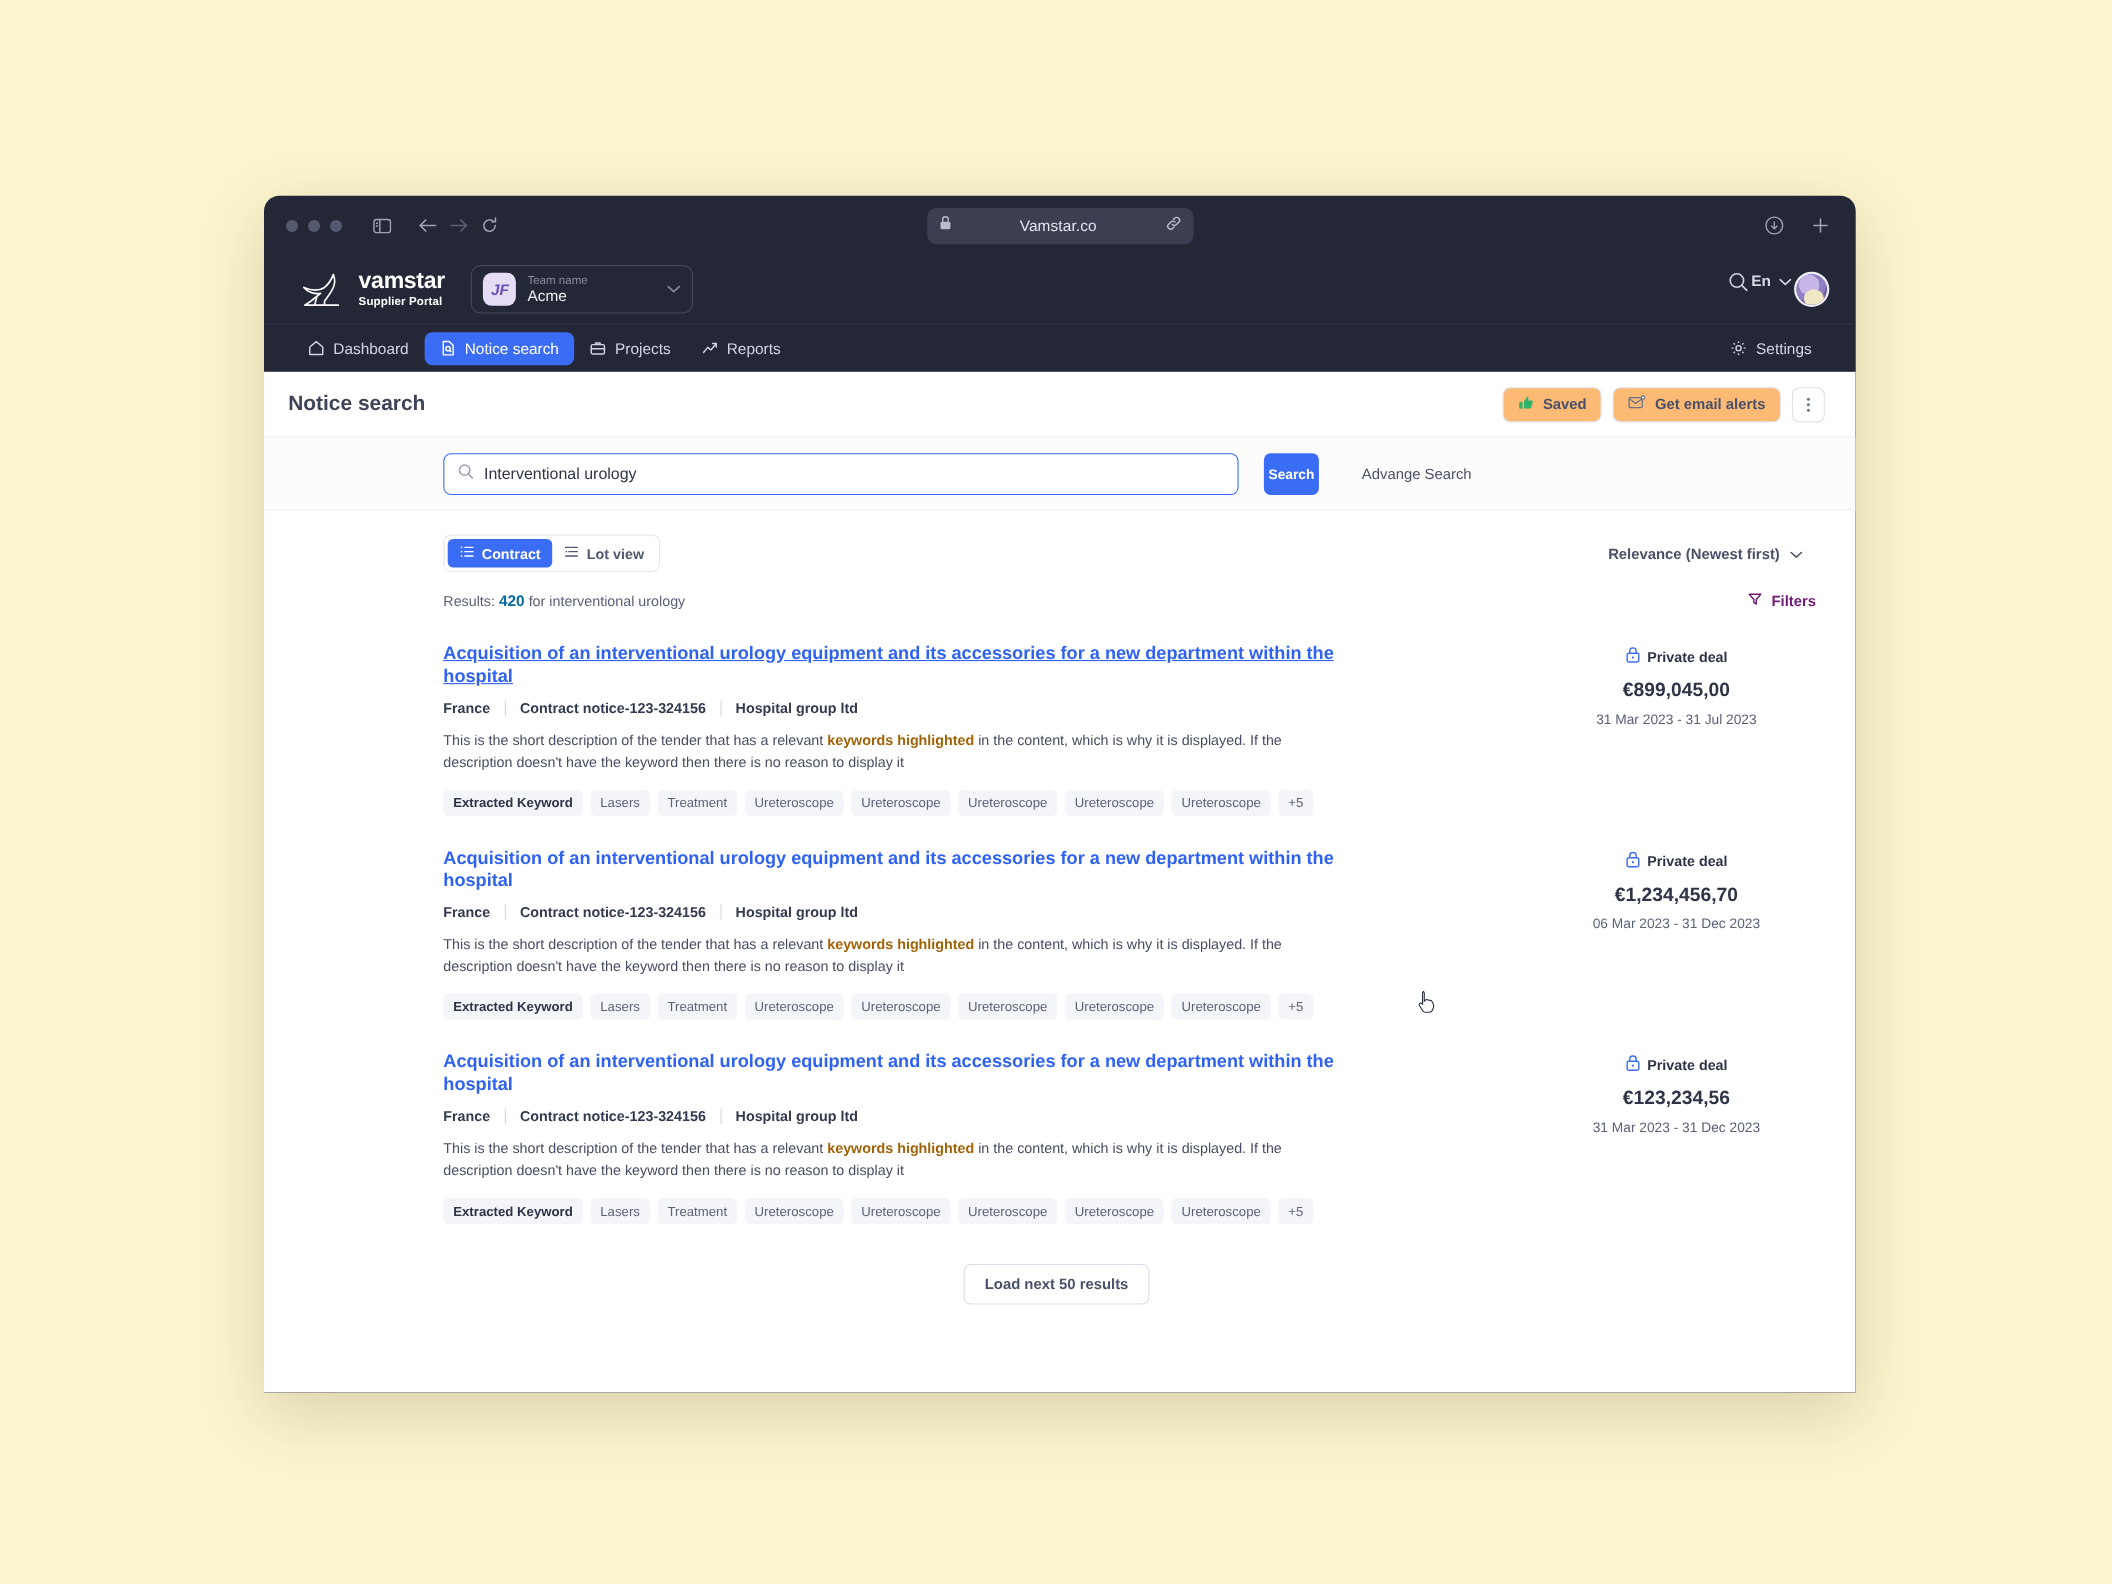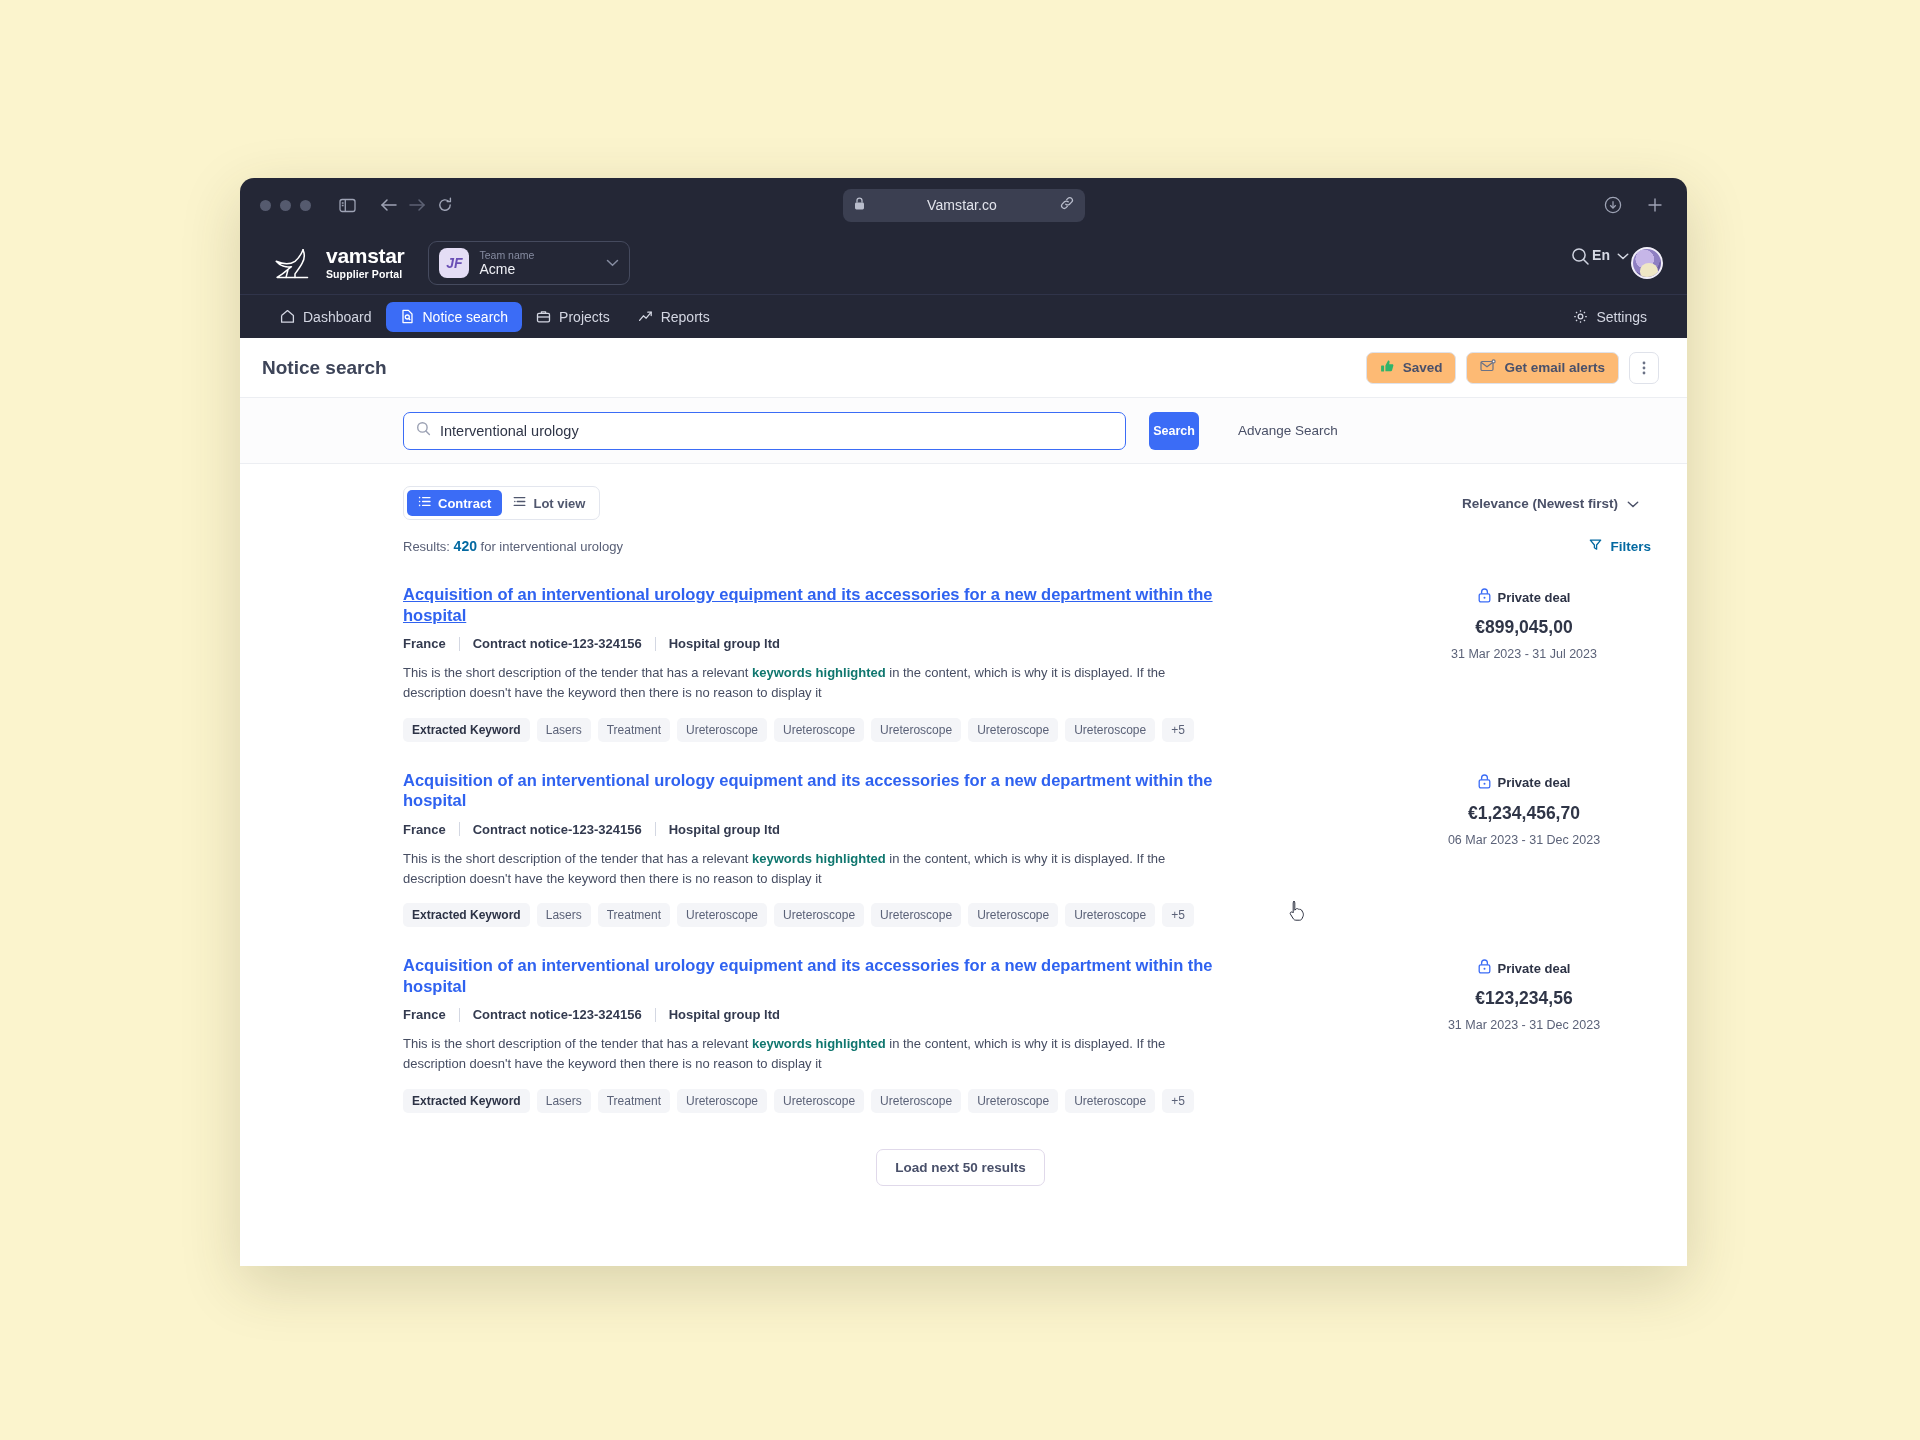--- a/index.html
+++ b/index.html
@@ -242,21 +242,21 @@
     padding: 18px 0 0 0;
   }
   .results-count {
     margin-left: 141px;
     font-size: 13px; color: #585f76;
   }
   .results-count b { color: #0369a1; font-weight: 700; font-size: 14px;}
   .filters-btn {
     margin-left: auto; margin-right: 8px;
     display: flex; align-items: center; gap: 8px;
-    color: #0369a1; font-size: 13.5px; font-weight: 600;
+    color: #701a75; font-size: 13.5px; font-weight: 600;
     cursor: pointer;
   }
 
   
   .result-list { padding-top: 12px; }
   .result-card {
     display: flex;
     padding: 18px 0 10px 141px;
     position: relative;
   }
@@ -273,21 +273,21 @@
     font-size: 13px; color: #333a4f; font-weight: 600;
   }
   .result-subline span { padding: 0 13px; }
   .result-subline span:first-child { padding-left: 0; }
   .result-subline .divider { width: 1px; height: 14px; background: #d3d7e2; padding: 0; }
   .result-desc {
     margin-top: 12px;
     font-size: 13px; color: #464d62; line-height: 1.55;
     max-width: 812px;
   }
-  .result-desc b { color: #0f766e; font-weight: 700; }
+  .result-desc b { color: #a16207; font-weight: 700; }
   .tag-row { display: flex; gap: 7px; margin-top: 14px; flex-wrap: nowrap; }
   .tag {
     background: #f4f5f8; border-radius: 5px;
     padding: 5px 9px;
     font-size: 12px; color: #5b6278;
     white-space: nowrap;
   }
   .tag.strong { color: #2d3346; font-weight: 700; }
 
   .result-side {

